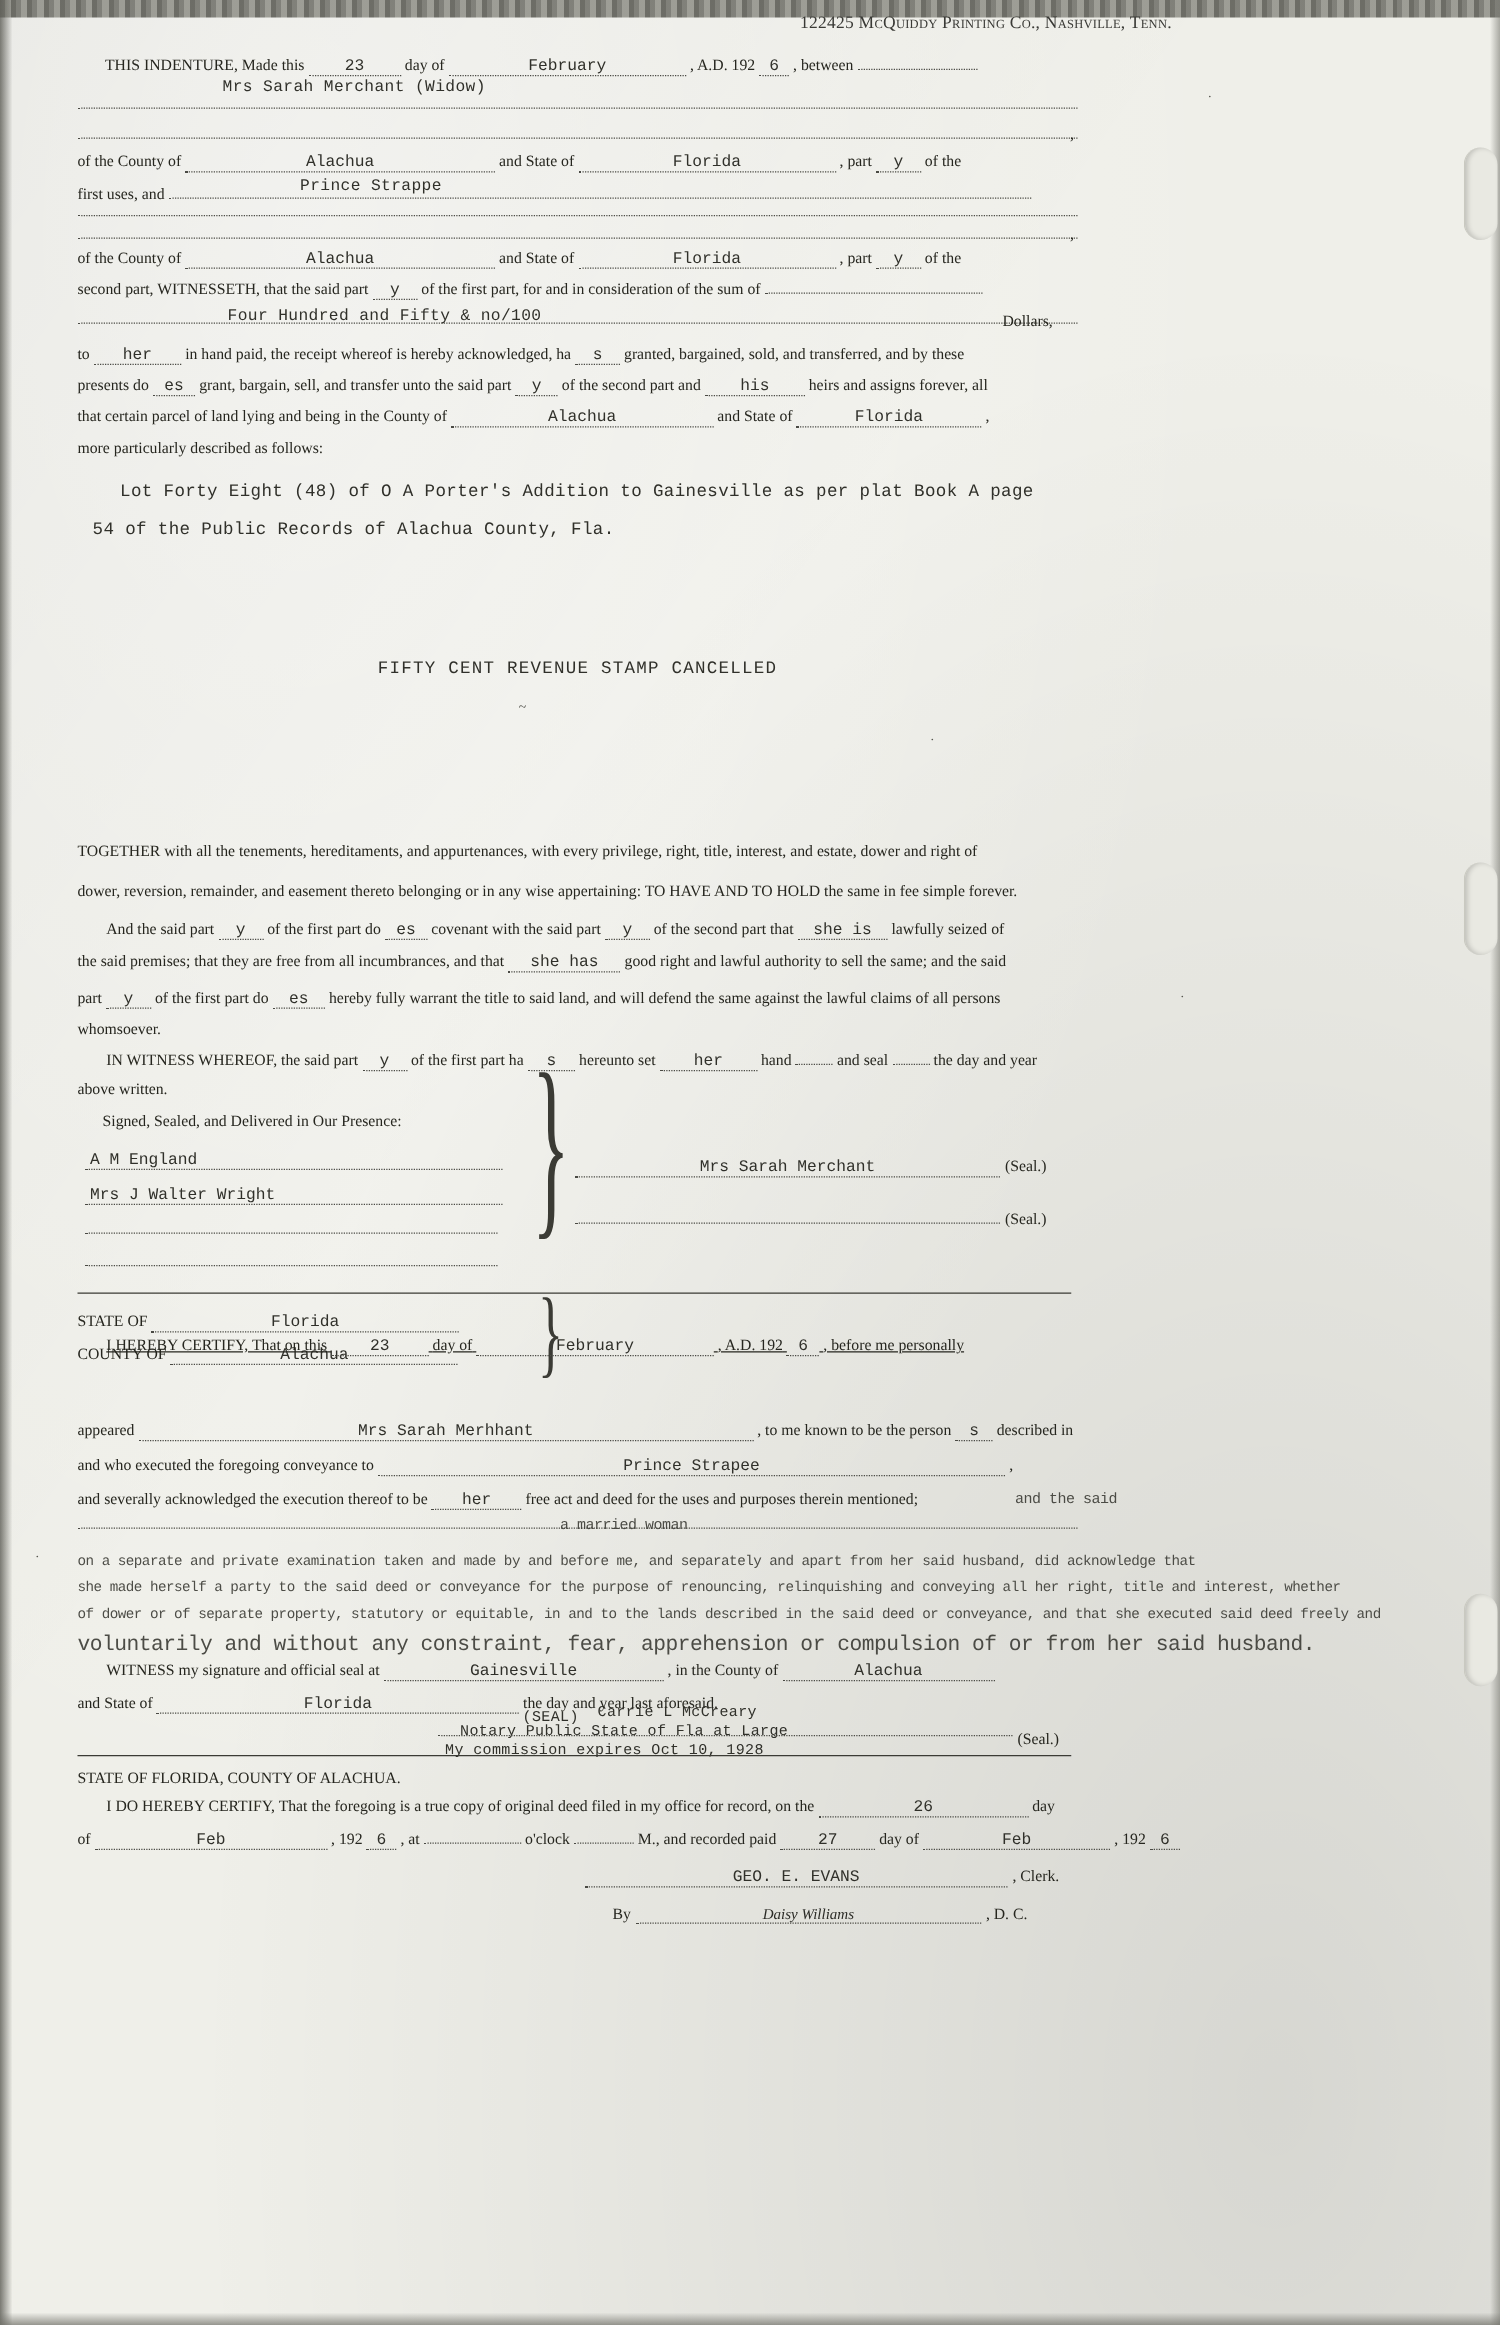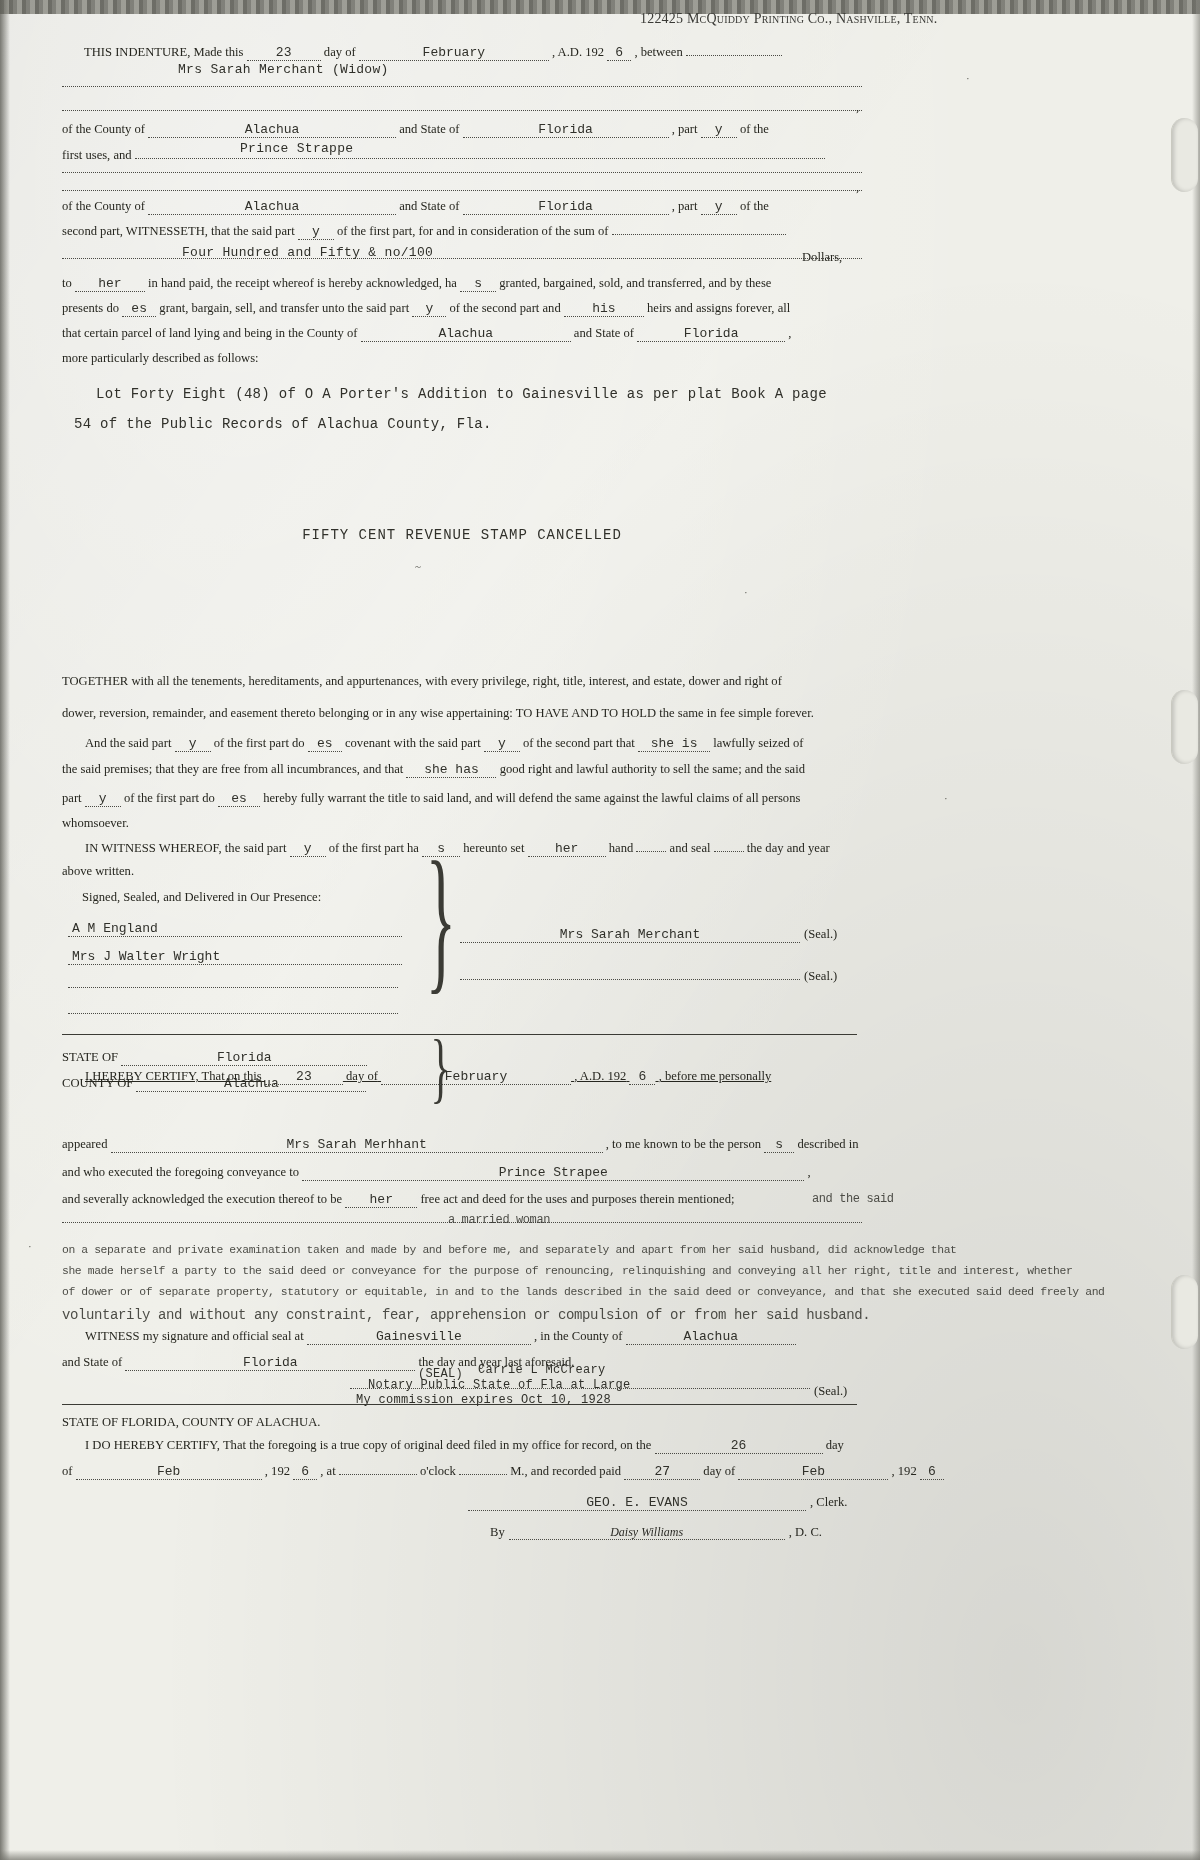--- a/index.html
+++ b/index.html
@@ -368,21 +368,21 @@
     <span>and severally acknowledged the execution thereof to be</span>
     <span class="fill" style="width:72px;">her</span>
     <span>free act and deed for the uses and purposes therein mentioned;</span>
   </div>
   <div class="strike" style="left:812px; top:1192px;">and the said</div>
   <div class="longline" style="left:62px; top:1222px; width:800px;"></div>
   <div class="strike" style="left:448px; top:1213px;">a married woman</div>
   <div class="strike" style="left:62px; top:1244px; font-size:11.4px;">on a separate and private examination taken and made by and before me, and separately and apart from her said husband, did acknowledge that</div>
   <div class="strike" style="left:62px; top:1265px; font-size:11.4px;">she made herself a party to the said deed or conveyance for the purpose of renouncing, relinquishing and conveying all her right, title and interest, whether</div>
   <div class="strike" style="left:62px; top:1286px; font-size:11.4px;">of dower or of separate property, statutory or equitable, in and to the lands described in the said deed or conveyance, and that she executed said deed freely and</div>
-  <div class="strike" style="left:62px; top:1307px; font-size:14px;">voluntarily and without any constraint, fear, apprehension or compulsion of or from her said husband.</div>
+  <div class="strike" style="left:62px; top:1307px; font-size:17px;">voluntarily and without any constraint, fear, apprehension or compulsion of or from her said husband.</div>
 
   <div class="row pr" style="left:85px; top:1329px;">
     <span>WITNESS my signature and official seal at</span>
     <span class="fill" style="width:224px;">Gainesville</span>
     <span>, in the County of</span>
     <span class="fill" style="width:170px;">Alachua</span>
   </div>
   <div class="row pr" style="left:62px; top:1355px;">
     <span>and State of</span>
     <span class="fill" style="width:290px;">Florida</span>

